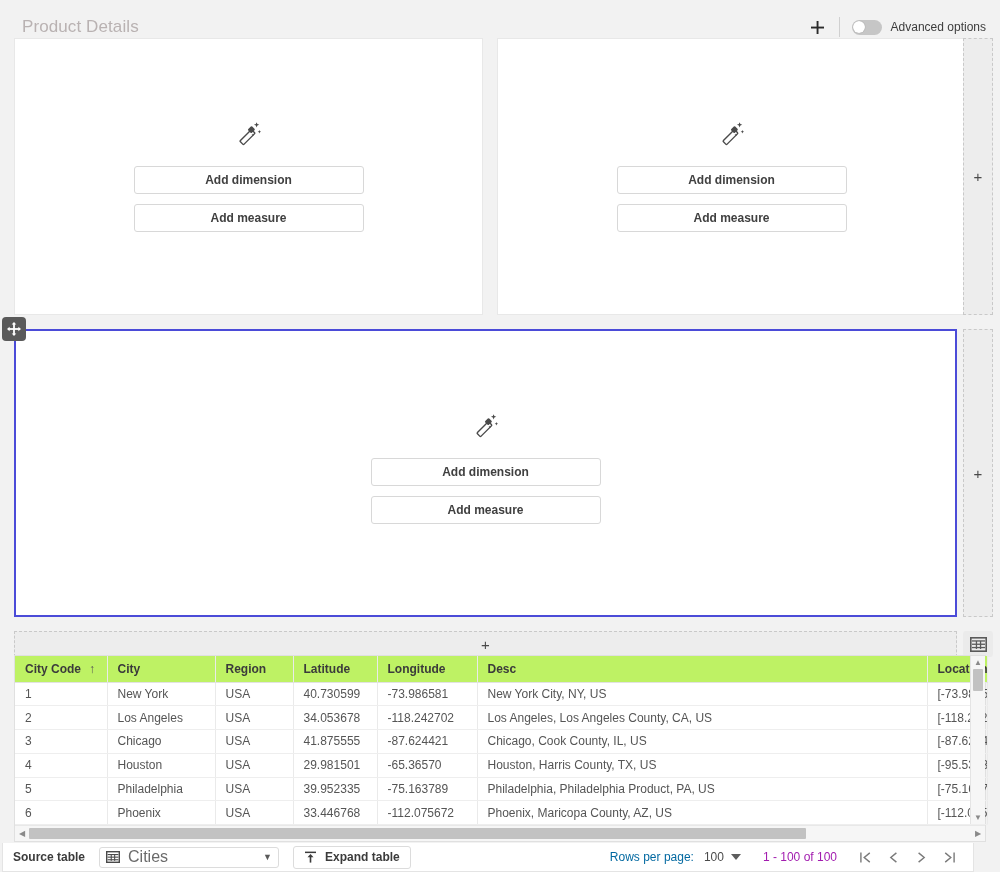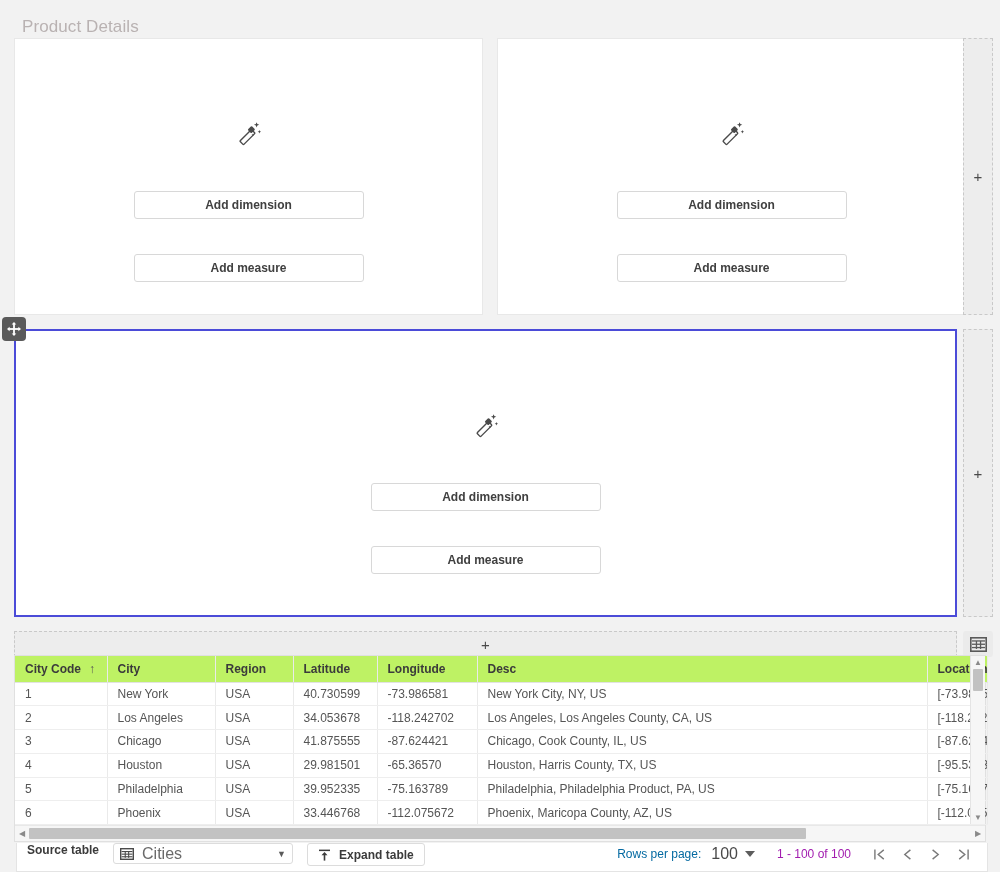--- a/index.html
+++ b/index.html
@@ -117,21 +117,20 @@
     border: 1px solid #d8d8d8;
     background: #ffffff;
     border-radius: 3px;
     font-family: "Liberation Sans", sans-serif;
     font-size: 12px;
     font-weight: bold;
     color: #404040;
     cursor: pointer;
     margin-bottom: 10px;
     padding: 0;
-    margin-top: 25px;
   }
   .btn-outline:last-child { margin-bottom: 0; }
 
   .card-a { width: 469px; height: 277px; }
   .card-b { width: 469px; height: 277px; }
 
   .row-bottom {
     margin-top: 14px;
     display: flex;
     gap: 14px;
@@ -311,30 +310,30 @@
     top: 0;
     width: 82.5%;
     height: 11px;
     background: #c2c2c2;
     border-radius: 1px;
   }
 
   
   .bottom-bar {
     position: absolute;
-    left: 16px;
+    left: 2px;
     top: 843px;
     width: 972px;
     height: 29px;
     background: #ffffff;
     border: 1px solid #e4e4e4;
     border-top: none;
     box-sizing: border-box;
     display: flex;
-    align-items: flex-start;
+    align-items: center;
     padding: 0 10px;
   }
   .src-label {
     font-weight: bold;
     font-size: 12px;
     color: #3b3b3b;
     margin-right: 14px;
   }
   .select-box {
     width: 180px;
@@ -375,21 +374,21 @@
     display: flex;
     align-items: center;
   }
   .pager .rpp-label { font-size: 12px; color: #0369a1; margin-right: 10px; }
   .rpp-select {
     display: flex;
     align-items: center;
     cursor: pointer;
     margin-right: 22px;
   }
-  .rpp-select .rpp-val { font-size: 16px; color: #4a4a4a; margin-right: 7px; }
+  .rpp-select .rpp-val { font-size: 12px; color: #4a4a4a; margin-right: 7px; }
   .rpp-select .tri {
     width: 0; height: 0;
     border-left: 5px solid transparent;
     border-right: 5px solid transparent;
     border-top: 6px solid #5d5d5d;
   }
   .range-text { font-size: 12px; color: #a21caf; margin-right: 14px; }
   .pg-btn {
     width: 28px;
     height: 22px;
@@ -401,20 +400,33 @@
     background: none;
     border: none;
     padding: 0;
   }
 </style>
 </head>
 <body>
 
 <div class="header">
   <div class="page-title">Product Details</div>
+  <div class="header-right">
+    <div class="hdr-plus">
+      <svg width="15" height="15" viewBox="0 0 15 15">
+        <rect x="6.6" y="1" width="1.9" height="13" fill="#2b2b2b"></rect>
+        <rect x="1" y="6.6" width="13" height="1.9" fill="#2b2b2b"></rect>
+      </svg>
+    </div>
+    <div class="hdr-divider"></div>
+    <div class="toggle">
+      <div class="knob"></div>
+    </div>
+    <div class="adv-label">Advanced options</div>
+  </div>
 </div>
 
 <div class="canvas">
 
   <div class="row-top">
 
     <div class="card card-a">
       <div class="card-inner">
         <span class="wand">
           <svg width="26" height="26" viewBox="0 0 26 26">

